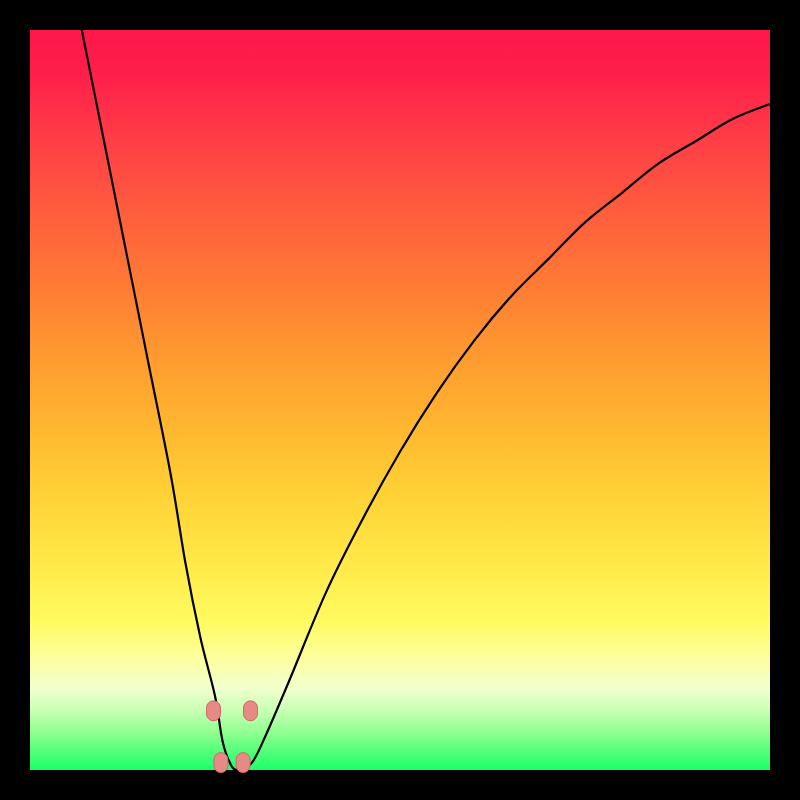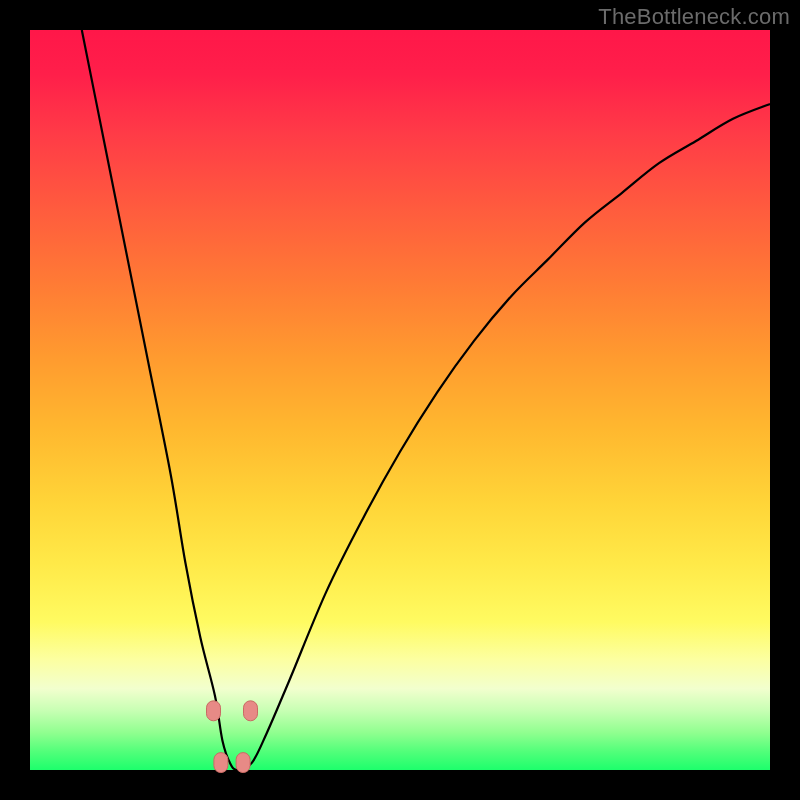--- a/index.html
+++ b/index.html
@@ -68,21 +68,20 @@
     font-size: 22px;
     font-weight: 500;
     letter-spacing: 0.2px;
     user-select: none;
   }
 </style>
 </head>
 <body>
 
 <div class="frame">
-  <div class="watermark">TheBottleneck.com</div>
 
   <div class="plot-wrap">
     <div class="gradient"></div>
     <svg class="curve" viewBox="0 0 740 740" preserveAspectRatio="none">
       <path fill="none" stroke="#000000" stroke-width="2.2" d="M 51.8 0.0 C 55.5 18.5, 66.6 74.0, 74.0 111.0 C 81.4 148.0, 88.8 185.0, 96.2 222.0 C 103.6 259.0, 111.0 296.0, 118.4 333.0 C 125.8 370.0, 134.4 410.7, 140.6 444.0 C 146.8 477.3, 150.5 505.7, 155.4 532.8 C 160.3 559.9, 165.3 584.6, 170.2 606.8 C 175.1 629.0, 181.3 648.7, 185.0 666.0 C 188.7 683.3, 189.9 699.3, 192.4 710.4 C 194.9 721.5, 197.3 727.7, 199.8 732.6 C 202.3 737.5, 203.5 740.0, 207.2 740.0 C 210.9 740.0, 217.1 738.8, 222.0 732.6 C 226.9 726.4, 230.6 716.6, 236.8 703.0 C 243.0 689.4, 249.1 674.6, 259.0 651.2 C 268.9 627.8, 283.7 589.5, 296.0 562.4 C 308.3 535.3, 320.7 511.8, 333.0 488.4 C 345.3 465.0, 357.7 442.8, 370.0 421.8 C 382.3 400.8, 394.7 381.1, 407.0 362.6 C 419.3 344.1, 431.7 326.8, 444.0 310.8 C 456.3 294.8, 468.7 280.0, 481.0 266.4 C 493.3 252.8, 505.7 241.7, 518.0 229.4 C 530.3 217.1, 542.7 203.5, 555.0 192.4 C 567.3 181.3, 579.7 172.7, 592.0 162.8 C 604.3 152.9, 616.7 141.8, 629.0 133.2 C 641.3 124.6, 653.7 118.4, 666.0 111.0 C 678.3 103.6, 690.7 95.0, 703.0 88.8 C 715.3 82.6, 733.8 76.5, 740.0 74.0"></path>
       <g>
           <rect x="176.5" y="670.8" width="14" height="20" rx="7" ry="7" fill="#e78a86" stroke="#c96a63" stroke-width="1"></rect>
           <rect x="213.5" y="670.8" width="14" height="20" rx="7" ry="7" fill="#e78a86" stroke="#c96a63" stroke-width="1"></rect>
           <rect x="183.9" y="722.6" width="14" height="20" rx="7" ry="7" fill="#e78a86" stroke="#c96a63" stroke-width="1"></rect>
           <rect x="206.1" y="722.6" width="14" height="20" rx="7" ry="7" fill="#e78a86" stroke="#c96a63" stroke-width="1"></rect>

